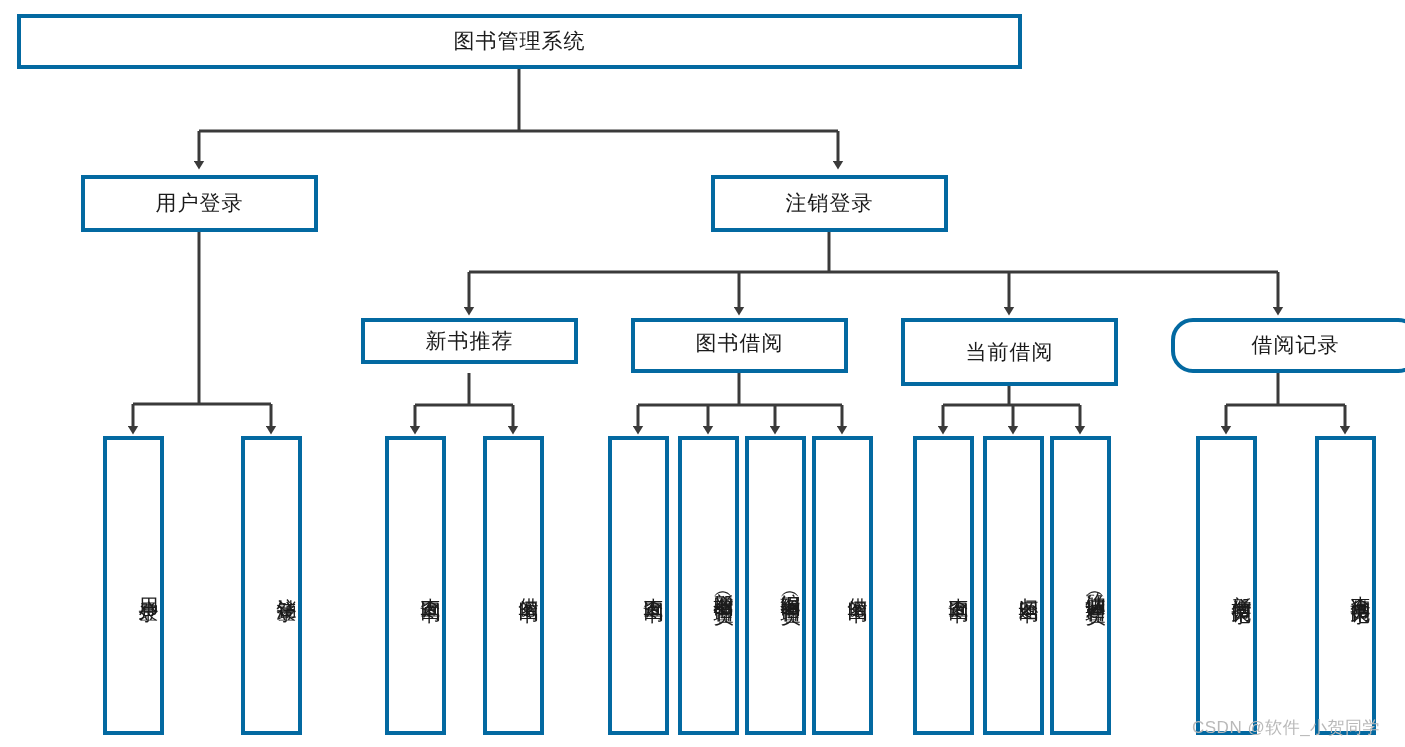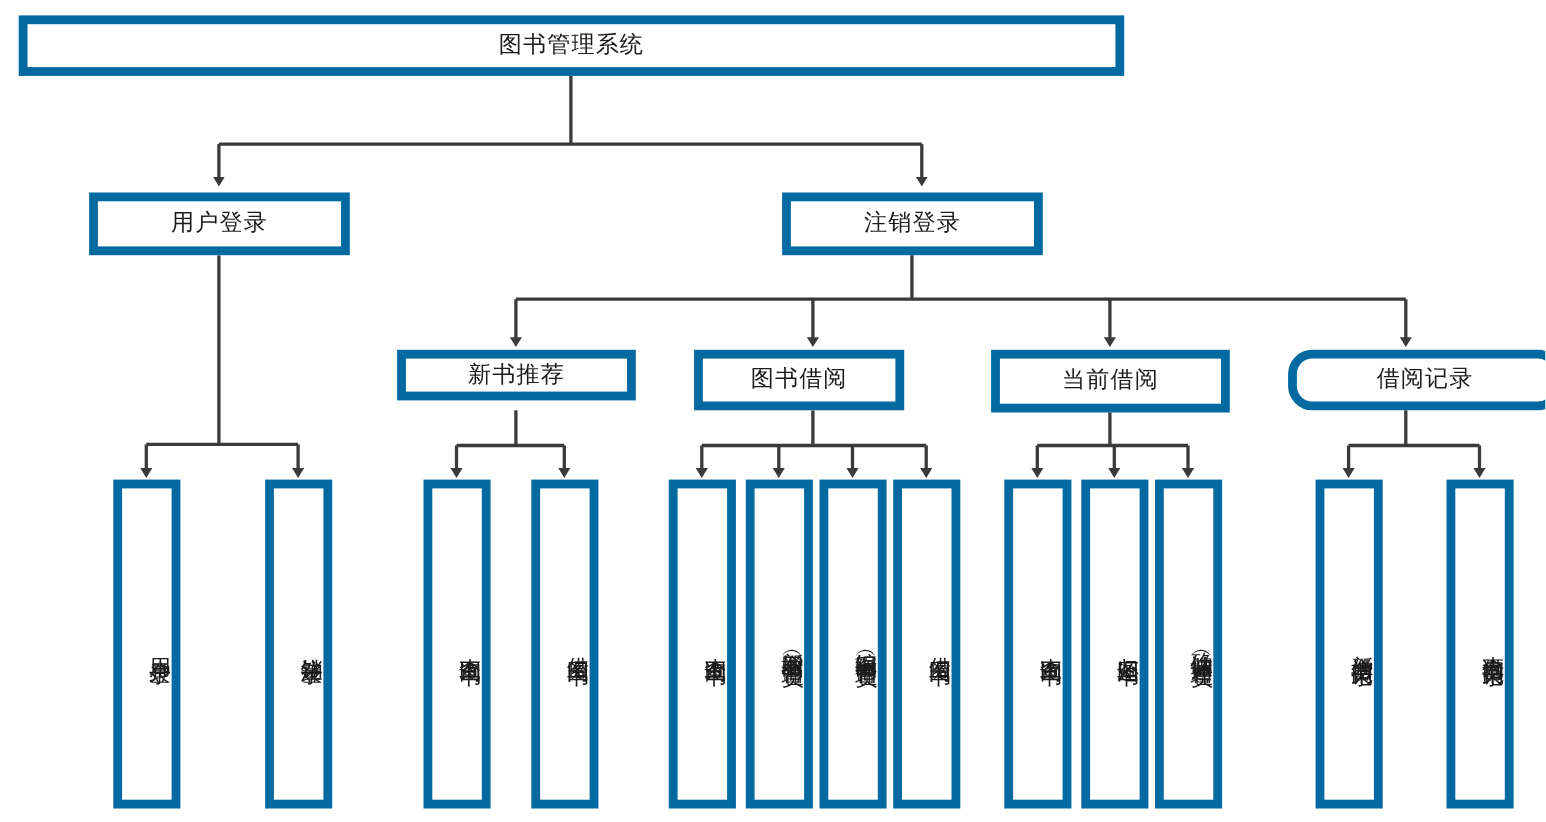--- a/index.html
+++ b/index.html
@@ -22,21 +22,21 @@
     left: 0;
     top: 0;
     width: 1405px;
     height: 747px;
     pointer-events: none;
   }
   .node {
     position: absolute;
     box-sizing: border-box;
     background: #ffffff;
-    border: 8px solid #0369a1;
+    border: 4px solid #0369a1;
     display: flex;
     align-items: center;
     justify-content: center;
     color: #1b1b1b;
     line-height: 1.18;
     text-align: center;
   }
   .node.horiz {
     font-size: 21px;
     letter-spacing: 1px;
@@ -126,24 +126,24 @@
   <div class="node horiz" style="left:81px; top:175px; width:237px; height:57px;">
     <span>用户登录</span>
   </div>
   <div class="node horiz" style="left:711px; top:175px; width:237px; height:57px;">
     <span>注销登录</span>
   </div>
 
   <div class="node horiz" style="left:361px; top:318px; width:217px; height:46px;">
     <span>新书推荐</span>
   </div>
-  <div class="node horiz" style="left:631px; top:318px; width:191px; height:55px;">
+  <div class="node horiz" style="left:631px; top:318px; width:217px; height:55px;font-family:Liberation Mono, monospace;">
     <span>图书借阅</span>
   </div>
-  <div class="node horiz" style="left:901px; top:318px; width:217px; height:57px;">
+  <div class="node horiz" style="left:901px; top:318px; width:217px; height:68px;">
     <span>当前借阅</span>
   </div>
   <div class="node horiz" style="left:1171px; top:318px; width:249px; height:55px;border-radius:22px;">
     <span>借阅记录</span>
   </div>
 
   <div class="node vert" style="left:103px; top:436px; width:61px; height:299px;">
     <span>用户登录</span>
   </div>
   <div class="node vert" style="left:241px; top:436px; width:61px; height:299px;">
@@ -180,14 +180,15 @@
     <span>确认归还（管理员）</span>
   </div>
 
   <div class="node vert" style="left:1196px; top:436px; width:61px; height:299px;">
     <span>新增借阅记录</span>
   </div>
   <div class="node vert" style="left:1315px; top:436px; width:61px; height:299px;">
     <span>查询借阅记录</span>
   </div>
 
+  <div class="watermark" style="left:1192px; top:716px;">CSDN @软件_小贺同学</div>
 
 </div>
 
 </body></html>

